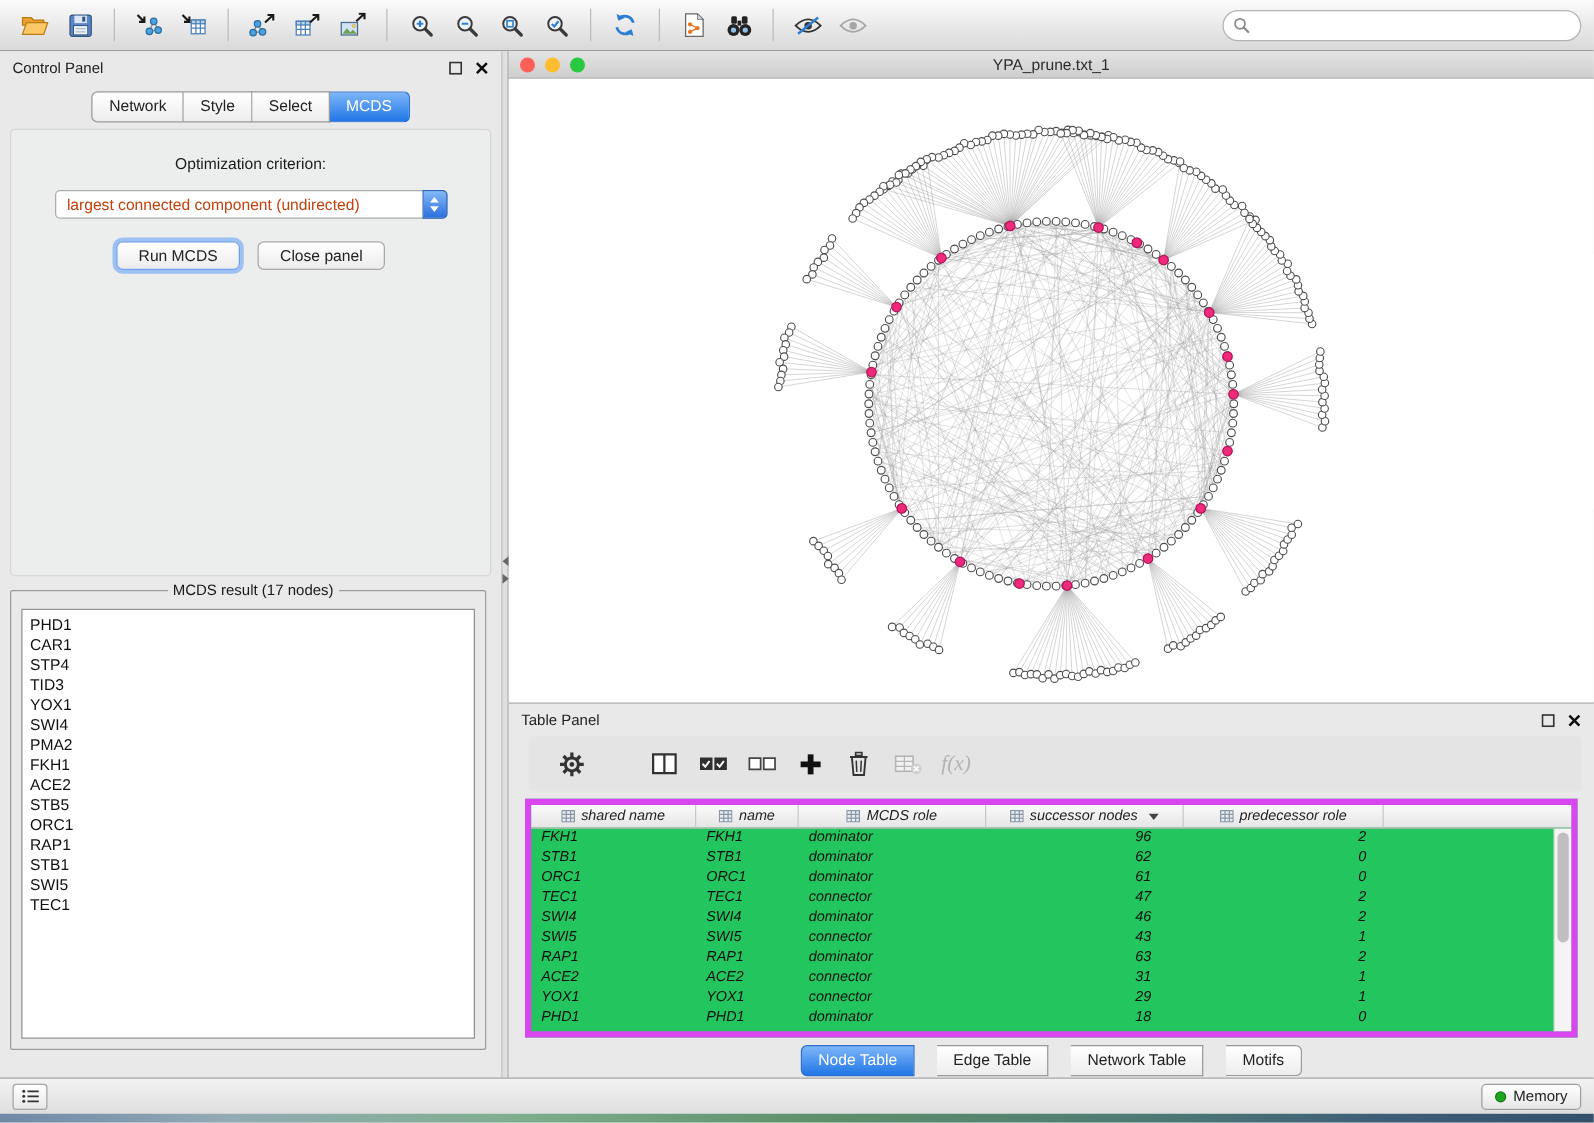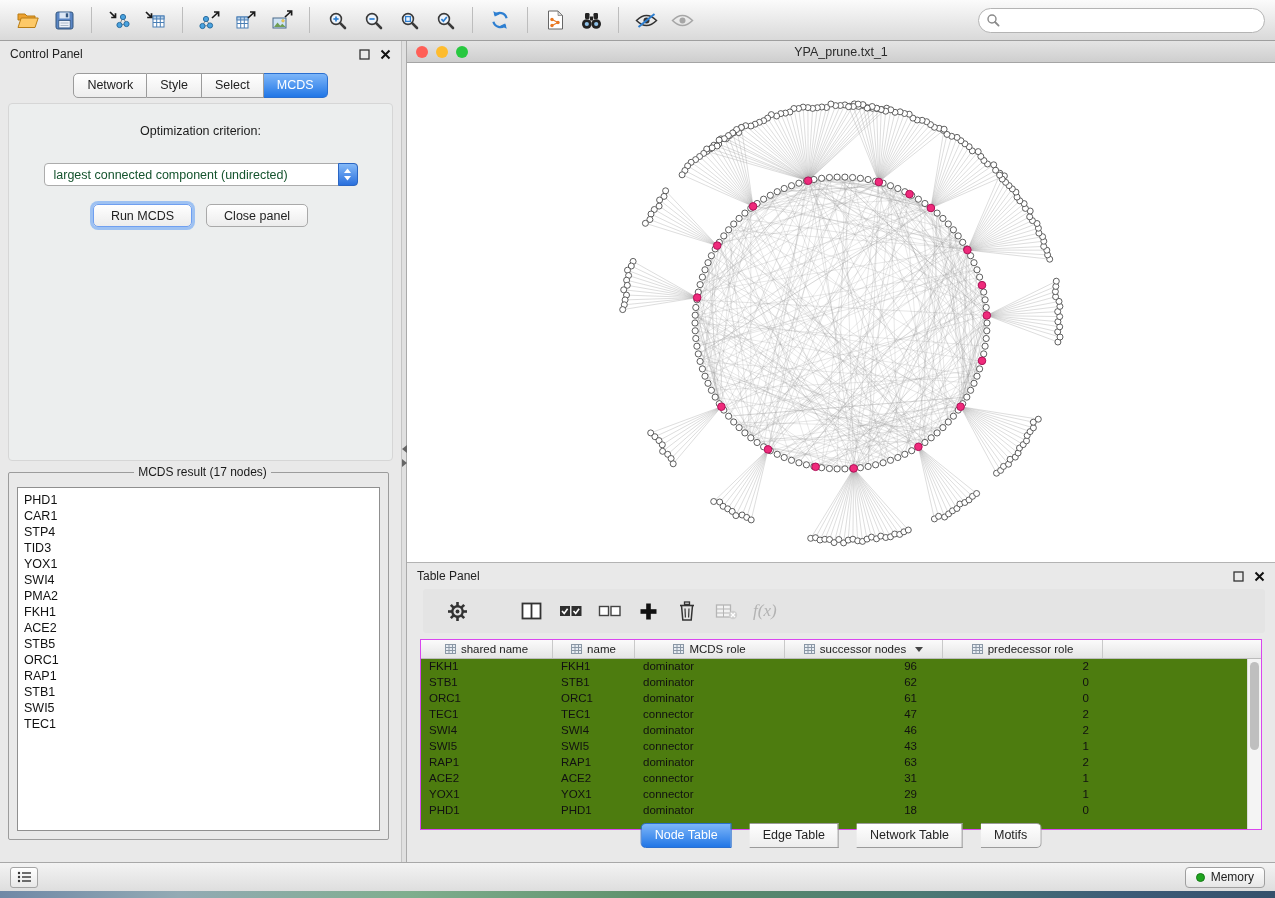--- a/index.html
+++ b/index.html
@@ -21,21 +21,21 @@
 
   
   .control-panel{position:absolute;left:0;top:41px;width:401px;height:821px;background:#e9e9e9;}
   .cp-tabs{position:absolute;top:32px;left:0;right:0;display:flex;justify-content:center;}
   .seg-tab{font-size:12.5px;padding:4px 13px 5px;background:linear-gradient(#ffffff,#ededed);border:1px solid #9b9b9b;border-left:none;color:#222;cursor:default;white-space:nowrap;}
   .seg-tab.first{border-left:1px solid #9b9b9b;border-radius:5px 0 0 5px;}
   .seg-tab.last{border-radius:0 5px 5px 0;}
   .seg-tab.active{background:linear-gradient(#7db6f9,#2176e6);color:#fff;border-color:#2a6fd0;}
   .cp-content{position:absolute;top:62px;left:8px;right:8px;height:358px;background:#eceeee;border:1px solid #d6d6d6;border-radius:4px;}
   .opt-label{margin-top:20px;text-align:center;font-size:12.5px;color:#1a1a1a;}
-  .cp-select{width:314px;height:23px;margin:25px auto 0;background:#fff;border:1px solid #acacac;border-radius:4px;display:flex;align-items:center;position:relative;font-size:12.5px;padding-left:9px;color:#14532d;}
+  .cp-select{width:314px;height:23px;margin:14px auto 0;background:#fff;border:1px solid #acacac;border-radius:4px;display:flex;align-items:center;position:relative;font-size:12.5px;padding-left:9px;color:#c2410c;}
   .select-stepper{position:absolute;right:-1px;top:-1px;bottom:-1px;width:20px;border-radius:0 4px 4px 0;background:linear-gradient(#84b9f8,#2a70dd);display:flex;align-items:center;justify-content:center;border:1px solid #2a66c4;}
   .btn-row{display:flex;justify-content:center;gap:14px;margin-top:18px;}
   .mac-btn{height:23px;padding:0 17px;font-size:12.5px;border:1px solid #a9a9a9;border-radius:5px;background:linear-gradient(#ffffff,#ececec);color:#222;font-family:"Liberation Sans",sans-serif;cursor:default;}
   .mac-btn.focused{box-shadow:0 0 0 3px rgba(92,156,246,.55);border-color:#6f9ff0;}
   .result-fieldset{position:absolute;left:8px;right:12px;top:424px;bottom:22px;border:1px solid #9c9c9c;border-radius:2px;padding:8px;}
   .result-fieldset legend{font-size:12px;color:#1a1a1a;padding:0 4px;margin-left:4px;text-align:center;}
   .result-list{position:absolute;left:8px;right:8px;top:8px;bottom:8px;background:#fff;border:1px solid #8f8f8f;padding:4px 0 0 6px;font-size:12.5px;line-height:16px;color:#111;overflow:hidden;}
 
   
   .v-splitter{position:absolute;left:401px;top:41px;width:6px;height:821px;background:#e0e0e0;border-left:1px solid #c4c4c4;border-right:1px solid #aaaaaa;}
@@ -50,34 +50,34 @@
   .light{width:12px;height:12px;border-radius:50%;display:inline-block;}
   .nw-title{position:absolute;left:0;right:0;text-align:center;font-size:12.5px;color:#2b2b2b;}
   .nw-canvas{position:absolute;top:22px;left:0;right:0;bottom:0;background:#fff;overflow:hidden;}
 
   
   .table-panel{position:absolute;left:407px;top:562px;width:868px;height:300px;background:#e9e9e9;border-top:1px solid #b3b3b3;}
   .tp-toolbar{position:absolute;top:26px;left:16px;right:10px;height:44px;background:#e4e4e4;border-radius:3px;display:flex;align-items:center;padding-left:20px;}
   .tp-tool{display:inline-flex;align-items:center;justify-content:center;width:28px;height:28px;margin-right:11px;background:none;border:none;cursor:default;}
   .tp-tool.gear-gap{margin-right:46px;}
   .fx-label{font-size:17px;color:#b2b2b2;font-family:"Liberation Serif",serif;font-style:italic;margin-left:2px;}
-  .nt-wrap{position:absolute;left:13px;right:13px;top:76px;bottom:32px;background:#4d7c0f;border:1px solid #d946ef;}
+  .nt-wrap{position:absolute;left:13px;right:13px;top:76px;bottom:32px;background:#22c55e;border:5px solid #d946ef;font-style:italic;}
   .nt-header{display:flex;height:19px;background:linear-gradient(#fbfbfb,#e5e5e5);border-bottom:1px solid #bcbcbc;}
   .nt-th{display:flex;align-items:center;justify-content:center;gap:5px;font-size:11.5px;color:#222;border-right:1px solid #c9c9c9;overflow:hidden;white-space:nowrap;}
   .nt-th.filler{flex:1;border-right:none;}
   .sort-arrow{width:0;height:0;border-left:4px solid transparent;border-right:4px solid transparent;border-top:5px solid #444;margin-left:4px;}
   .nt-body{position:absolute;left:0;right:14px;top:19px;bottom:0;overflow:hidden;}
   .nt-row{display:flex;height:16px;}
   .nt-td{font-size:11.5px;color:#111;padding:1px 0 0 8px;white-space:nowrap;overflow:hidden;}
   .nt-td.num{text-align:right;padding-left:0;}
   .nt-td.c3{padding-right:26px;}
   .nt-td.c4{padding-right:14px;}
   .nt-scroll{position:absolute;right:0;top:19px;bottom:0;width:14px;background:#f4f4f4;border-left:1px solid #dcdcdc;}
   .nt-thumb{position:absolute;left:2px;right:2px;top:3px;height:88px;background:#bfbfbf;border-radius:6px;}
-  .tp-tabs{position:absolute;bottom:14px;left:50%;transform:translateX(-50%);display:flex;gap:18px;}
+  .tp-tabs{position:absolute;bottom:1px;left:50%;transform:translateX(-50%);display:flex;gap:18px;}
 
   
   .status-bar{position:absolute;left:0;top:862px;width:1275px;height:29px;background:linear-gradient(#f3f3f3,#dedede);border-top:1px solid #a8a8a8;display:flex;align-items:center;padding:0 10px;}
   .list-btn{width:28px;height:21px;border:1px solid #a5a5a5;border-radius:3px;background:linear-gradient(#fff,#e8e8e8);display:flex;align-items:center;justify-content:center;}
   .status-bar .spacer{flex:1;}
   .memory-btn{height:21px;border:1px solid #9f9f9f;border-radius:4px;background:linear-gradient(#ffffff,#e6e6e6);display:flex;align-items:center;gap:6px;padding:0 10px;font-size:12px;color:#222;font-family:"Liberation Sans",sans-serif;}
   .mem-dot{width:9px;height:9px;border-radius:50%;background:#1fa51f;border:1px solid #167a16;}
 
   .desktop-strip{position:absolute;left:0;top:891px;width:1275px;height:7px;background:linear-gradient(90deg,#6f88a6 0%,#93aab4 14%,#7fae8e 32%,#5d8f6a 52%,#4d7a74 72%,#3d5c78 88%,#35506b 100%);}
 </style>

